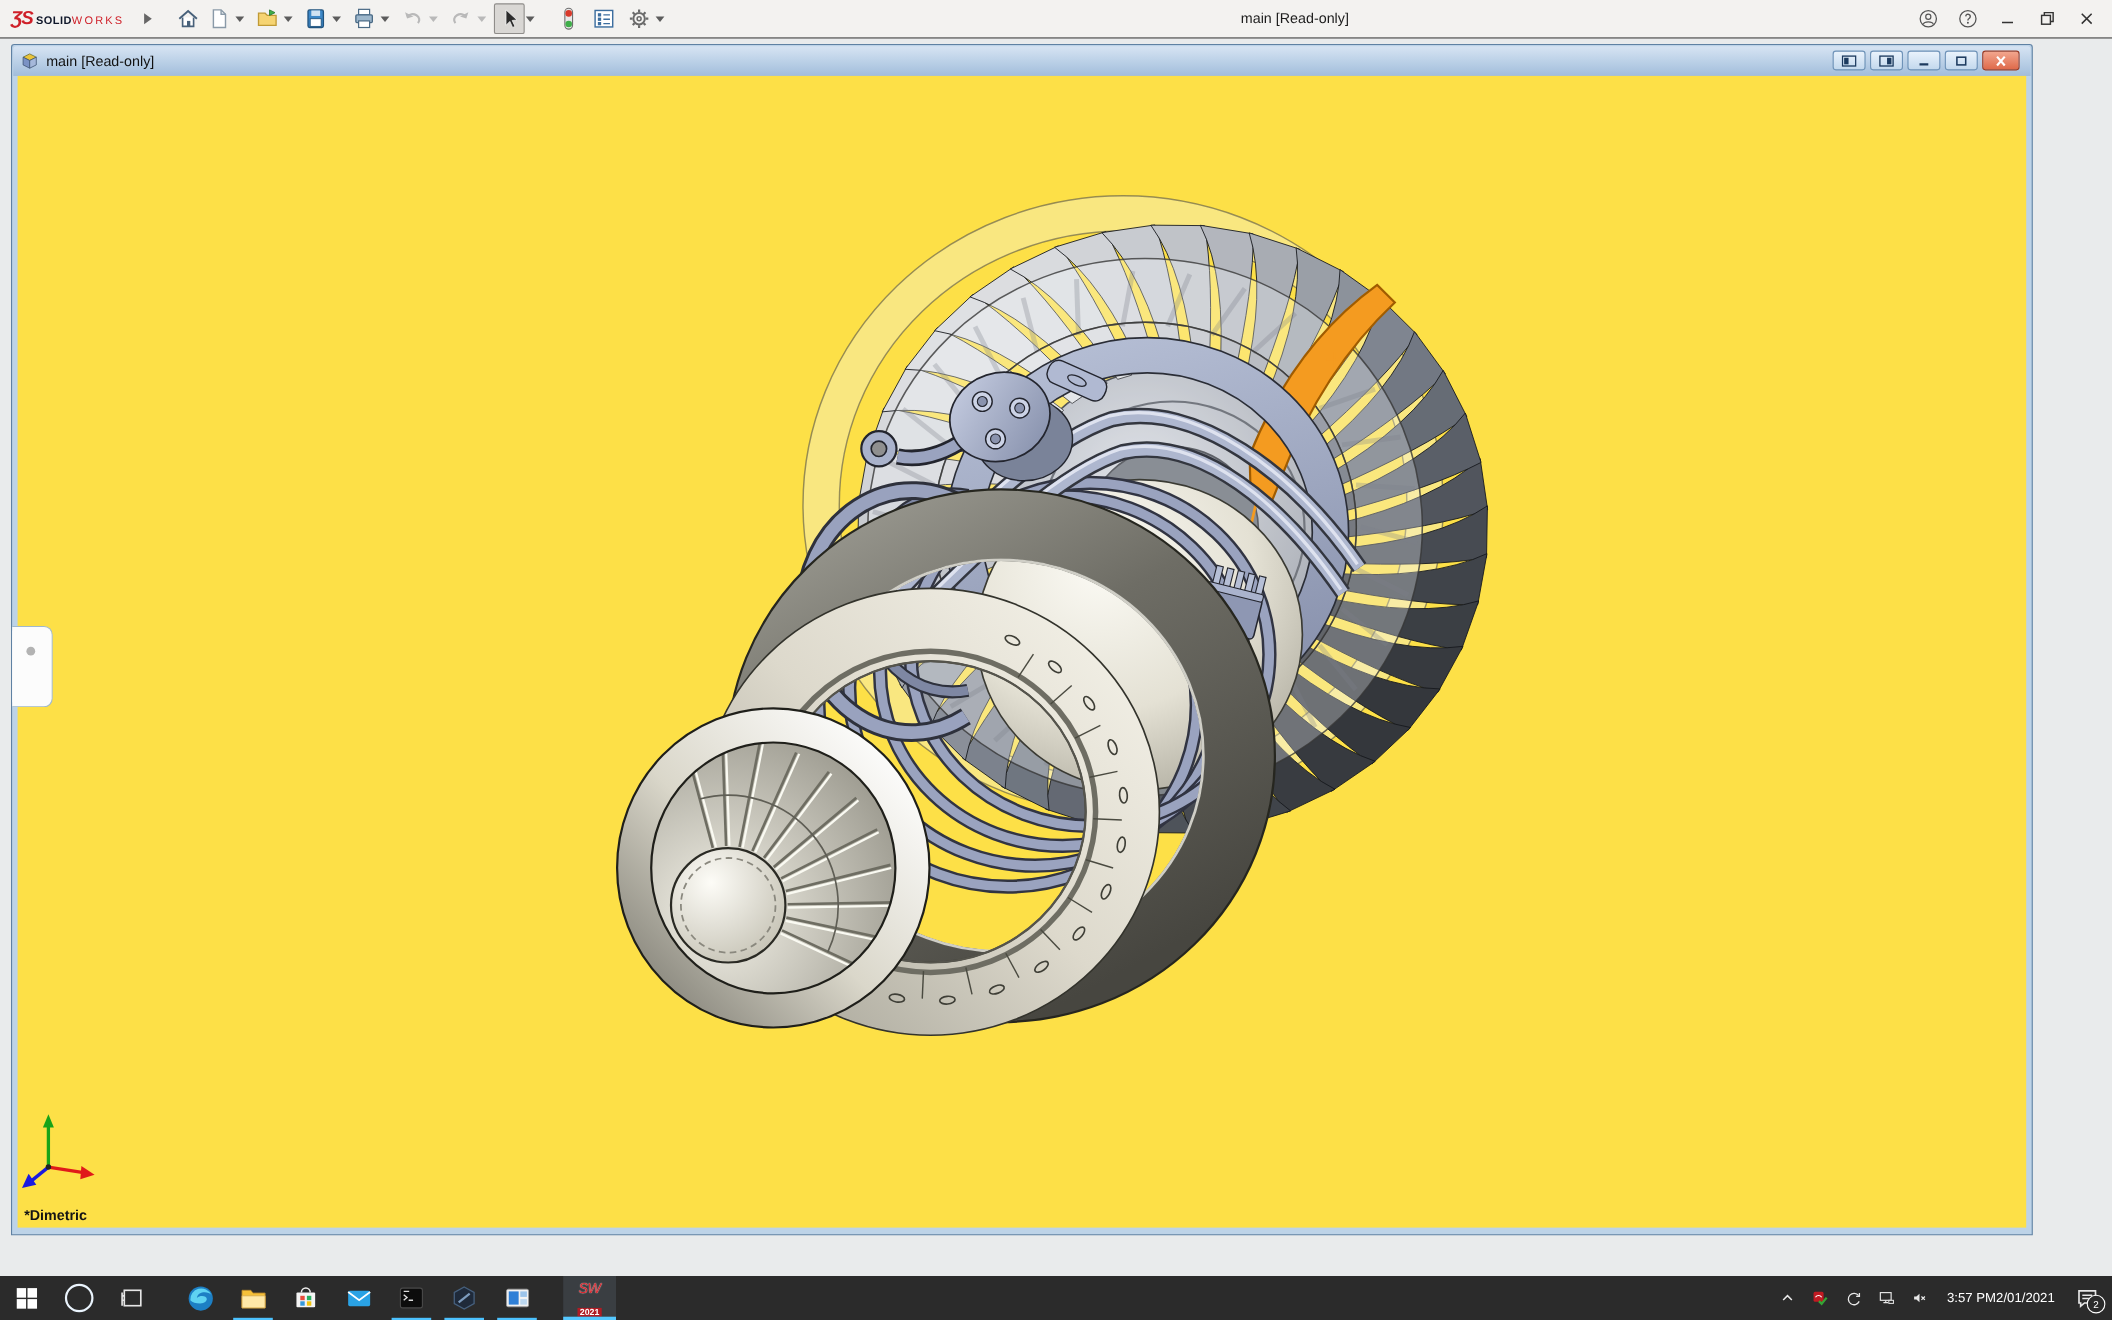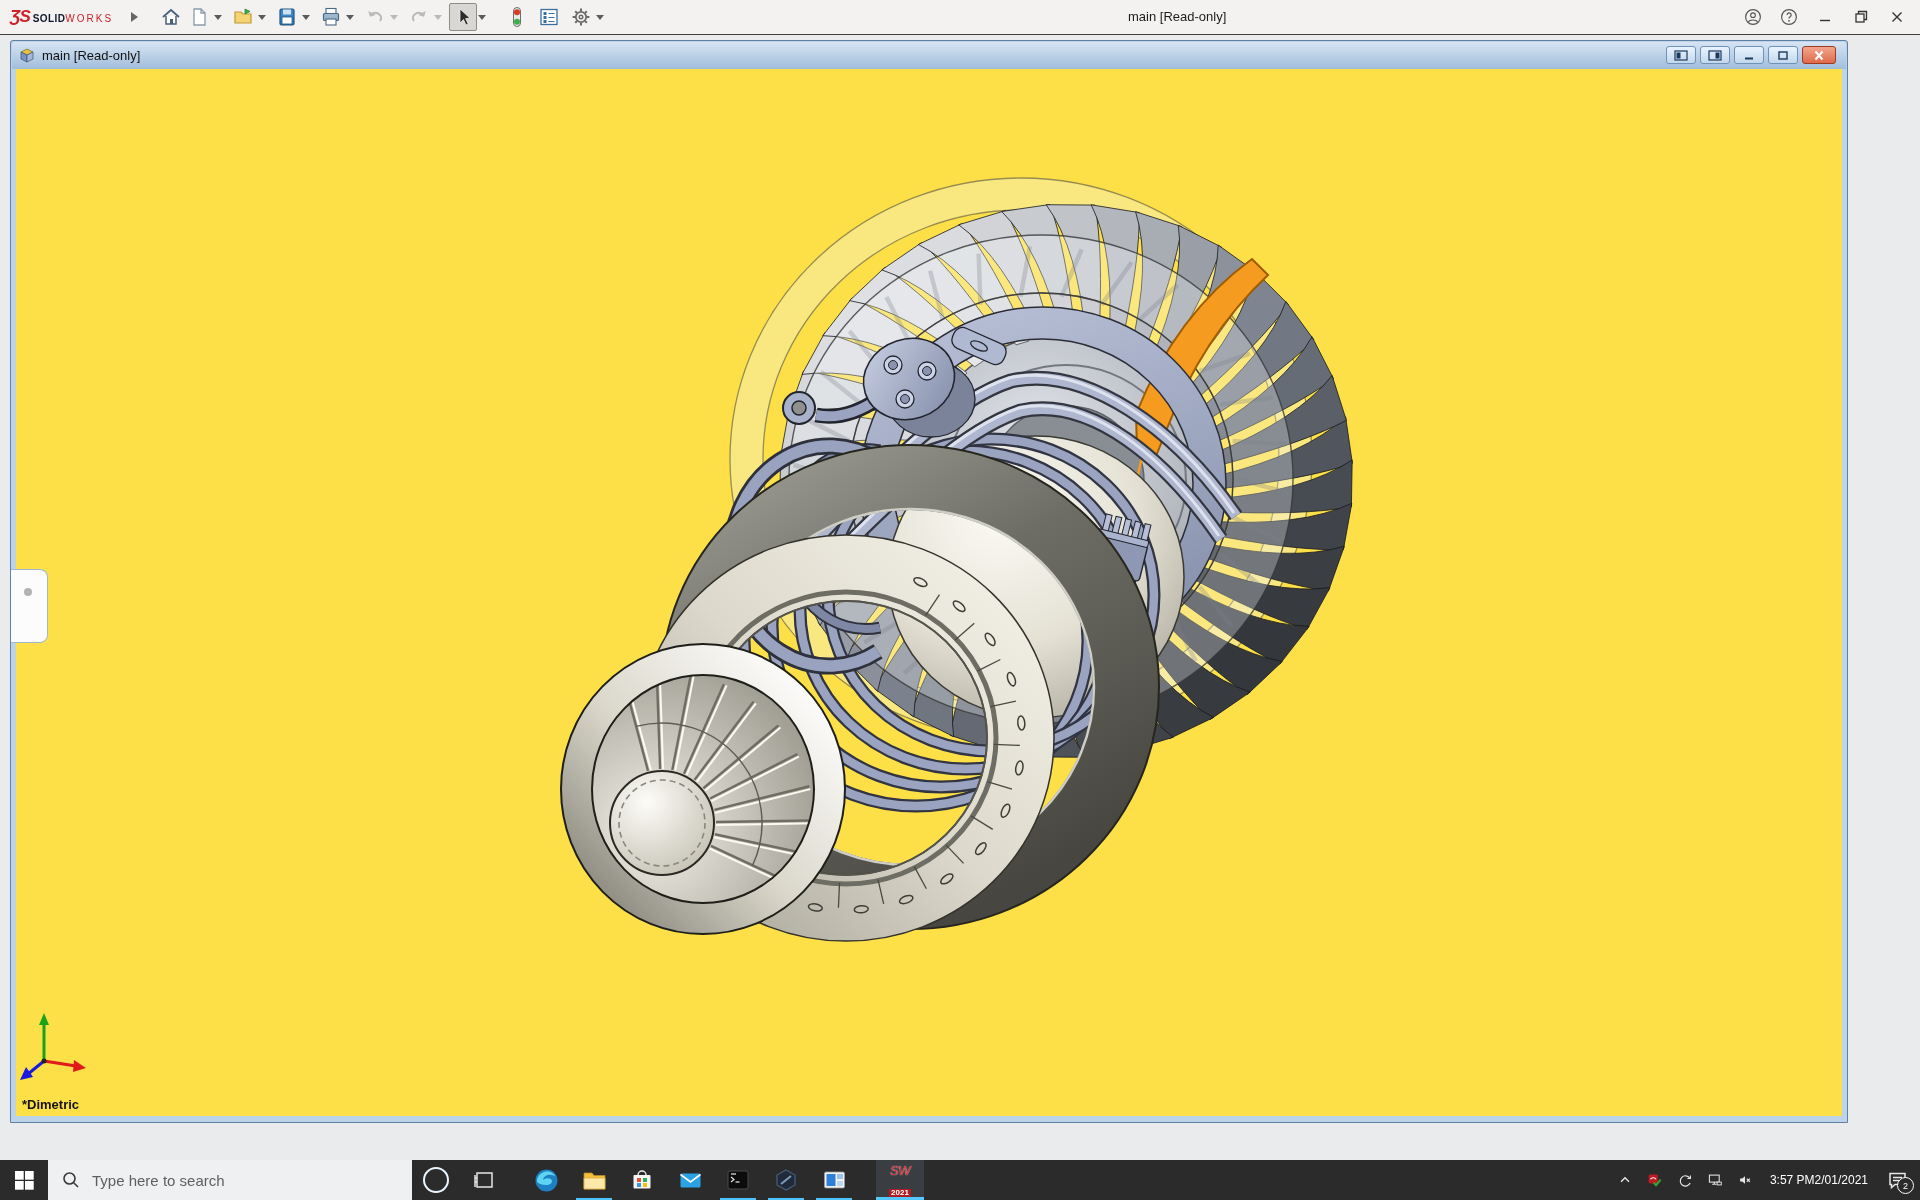--- a/index.html
+++ b/index.html
@@ -524,27 +524,20 @@
 
   <footer class="taskbar">
     <button class="tbtn">
       <svg width="19" height="19" viewBox="0 0 19 19">
         <rect x="0" y="0" width="8.7" height="8.7" fill="#fff"></rect>
           <rect x="10" y="0" width="8.7" height="8.7" fill="#fff"></rect>
         <rect x="0" y="10" width="8.7" height="8.7" fill="#fff"></rect>
           <rect x="10" y="10" width="8.7" height="8.7" fill="#fff"></rect>
       </svg>
     </button>
-    <div class="search-box">
-      <svg width="18" height="18" viewBox="0 0 18 18">
-        <circle cx="7.5" cy="7.5" r="5.5" fill="none" stroke="#3a3a3a" stroke-width="1.6"></circle>
-        <path d="M11.7 11.7 L16 16" stroke="#3a3a3a" stroke-width="1.6"></path>
-      </svg>
-      <input type="text" placeholder="Type here to search" style="">
-    </div>
     <button class="tbtn">
       <span class="cortana-ring"></span>
     </button>
     <button class="tbtn">
       <svg width="22" height="20" viewBox="0 0 22 20">
         <rect x="4" y="3" width="15" height="14" fill="none" stroke="#e6e6e6" stroke-width="1.5"></rect>
         <path d="M2 5 V17 M2 8 h2 M2 12 h2" stroke="#e6e6e6" stroke-width="1.5"></path>
       </svg>
     </button>
     <button class="tbtn" style="margin-left:14px">

